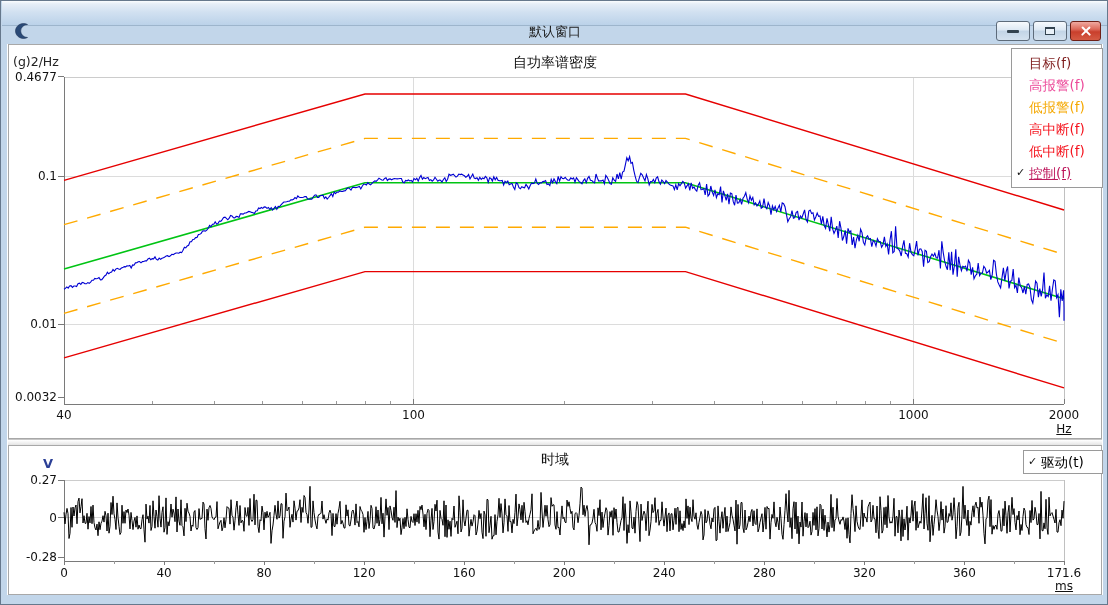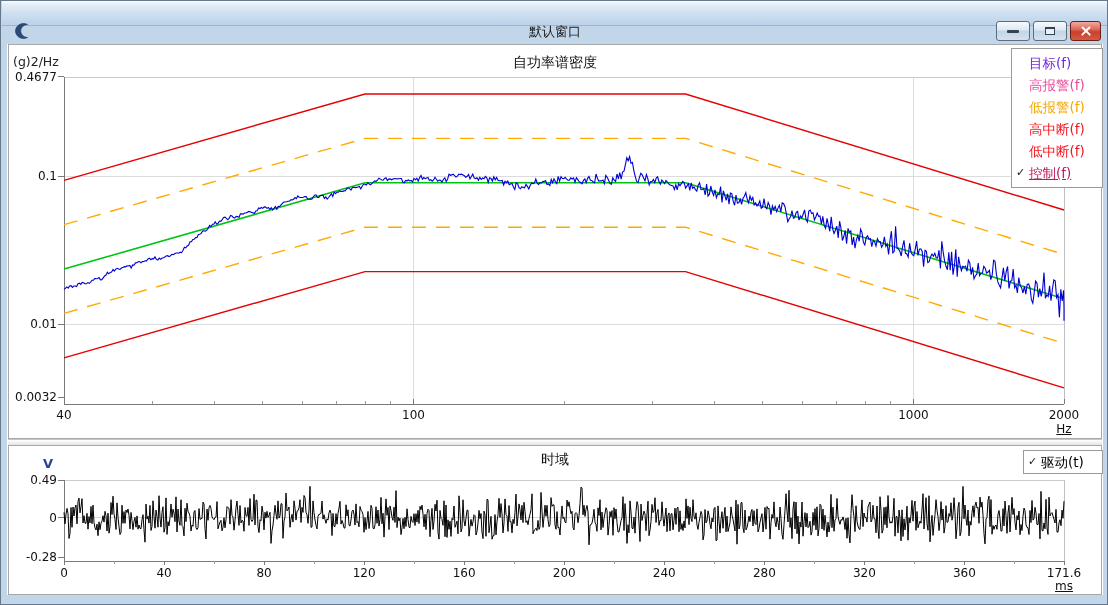--- a/index.html
+++ b/index.html
@@ -163,27 +163,27 @@
       <div class="tick xtick" style="left: 141.05px; top: 565px;">40</div>
       <div class="tick xtick" style="left: 241.1px; top: 565px;">80</div>
       <div class="tick xtick" style="left: 341.15px; top: 565px;">120</div>
       <div class="tick xtick" style="left: 441.2px; top: 565px;">160</div>
       <div class="tick xtick" style="left: 541.25px; top: 565px;">200</div>
       <div class="tick xtick" style="left: 641.3px; top: 565px;">240</div>
       <div class="tick xtick" style="left: 741.35px; top: 565px;">280</div>
       <div class="tick xtick" style="left: 841.4px; top: 565px;">320</div>
       <div class="tick xtick" style="left: 941.45px; top: 565px;">360</div>
       <div class="tick xtick" style="left: 1041px; top: 565px;">171.6</div>
-      <div class="tick ytick" style="left: 2px; top: 472px;">0.49</div>
+      <div class="tick ytick" style="left: 2px; top: 472px;">0.27</div>
       <div class="tick ytick" style="left: 2px; top: 509.8px;">0</div>
       <div class="tick ytick" style="left: 2px; top: 549px;">-0.28</div>
     </div>
 
   <div class="legend legend-psd" id="psd-legend">
-      <div class="legend-item"><span style="color: #6d28d9;">目标(f)</span></div>
+      <div class="legend-item"><span style="color: #7f1d1d;">目标(f)</span></div>
       <div class="legend-item"><span style="color: #ec4899; text-align: center;">高报警(f)</span></div>
       <div class="legend-item"><span style="color: rgb(245, 168, 0);">低报警(f)</span></div>
       <div class="legend-item"><span style="color: rgb(245, 20, 30);">高中断(f)</span></div>
       <div class="legend-item"><span style="color: rgb(245, 20, 30);">低中断(f)</span></div>
       <div class="legend-item"><span class="legend-check">✓</span><span style="color: #be185d; text-decoration: underline;">控制(f)</span></div>
     </div>
   <div class="legend legend-time" id="time-legend">
       <div class="legend-item"><span class="legend-check">✓</span><span style="color: rgb(0, 0, 0);">驱动(t)</span></div>
     </div>
 </div>

